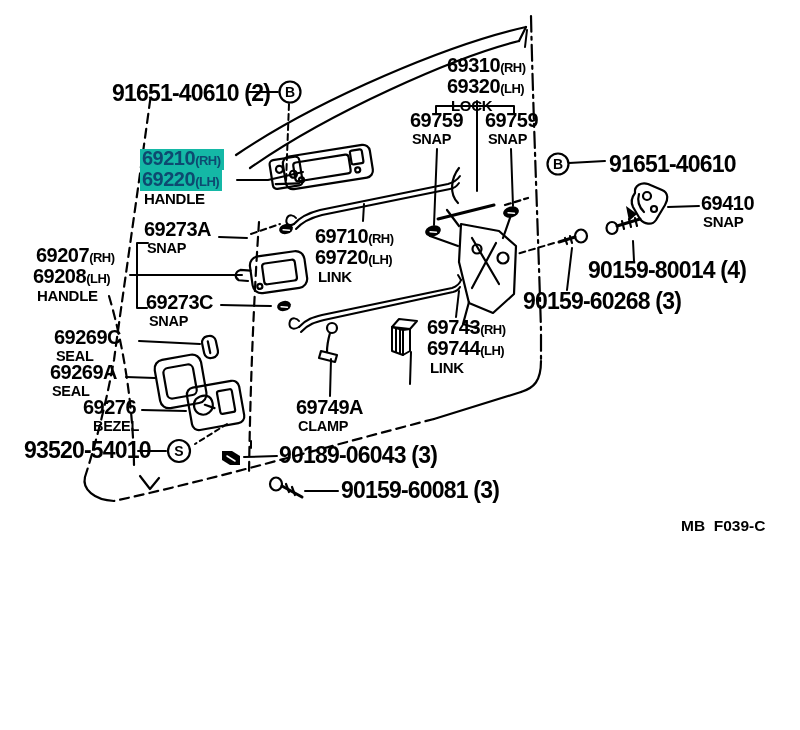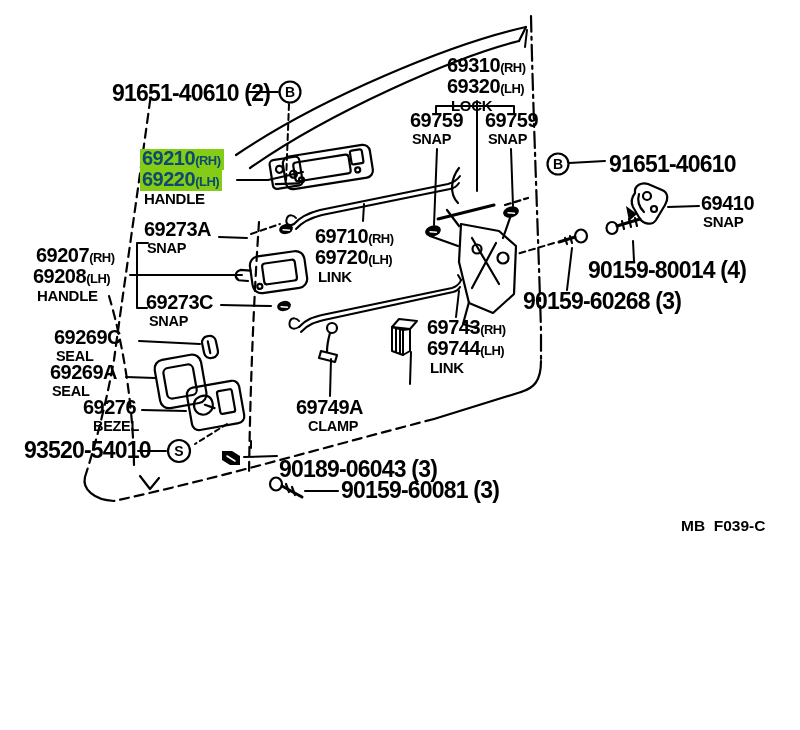--- a/index.html
+++ b/index.html
@@ -6,21 +6,21 @@
   .stage{position:relative;width:800px;height:730px;background:#fff;overflow:hidden;
          font-family:"Liberation Sans",sans-serif;}
   svg.art{position:absolute;left:0;top:0;}
   .cal{position:absolute;white-space:nowrap;font-weight:bold;color:#000;line-height:19px;}
   .row{display:block;width:max-content;line-height:19px;}
   .pn{font-size:20px;letter-spacing:-0.5px;}
   .code{font-size:23px;letter-spacing:-0.8px;}
   .ps{font-size:13px;letter-spacing:-0.5px;}
   .pname{font-size:15px;line-height:16px;letter-spacing:-0.3px;}
   .sm{font-size:14.5px;}
-  .hl{background:#84cc16;color:#0d4a70;padding:0 3px 0 2px;}
+  .hl{background:#14b8a6;color:#0d4a70;padding:0 3px 0 2px;}
   .footer{position:absolute;font-weight:bold;font-size:15.5px;white-space:pre;color:#000;text-align:right;}
 </style>
 </head>
 <body>
 
 <div class="stage">
 
 <svg class="art" width="800" height="730" viewBox="0 0 800 730" fill="none" stroke="#000" stroke-width="2.2" stroke-linecap="round" stroke-linejoin="round">
 
   <g>
@@ -279,25 +279,25 @@
   <div class="pname sm" style="margin-left:2px">SEAL</div>
 </div>
 
 <div class="cal" style="left:83px;top:398px">
   <div class="row"><span class="pn">69276</span></div>
   <div class="pname sm" style="margin-left:10px">BEZEL</div>
 </div>
 
 <div class="cal" style="left:296px;top:398px">
   <div class="row"><span class="pn">69749A</span></div>
-  <div class="pname sm" style="margin-left:12px">CLAMP</div>
+  <div class="pname sm" style="margin-left:2px">CLAMP</div>
 </div>
 
 
 <div class="cal code" style="left:24px;top:441px">93520-54010</div>
 
-<div class="cal code" style="left:279px;top:460px">90189-06043 (3)</div>
+<div class="cal code" style="left:279px;top:446px">90189-06043 (3)</div>
 
 <div class="cal code" style="left:341px;top:481px">90159-60081 (3)</div>
 
 <div class="footer" style="left:681px;top:517px">MB  F039-C</div>
 
 </div>
 
 </body></html>

